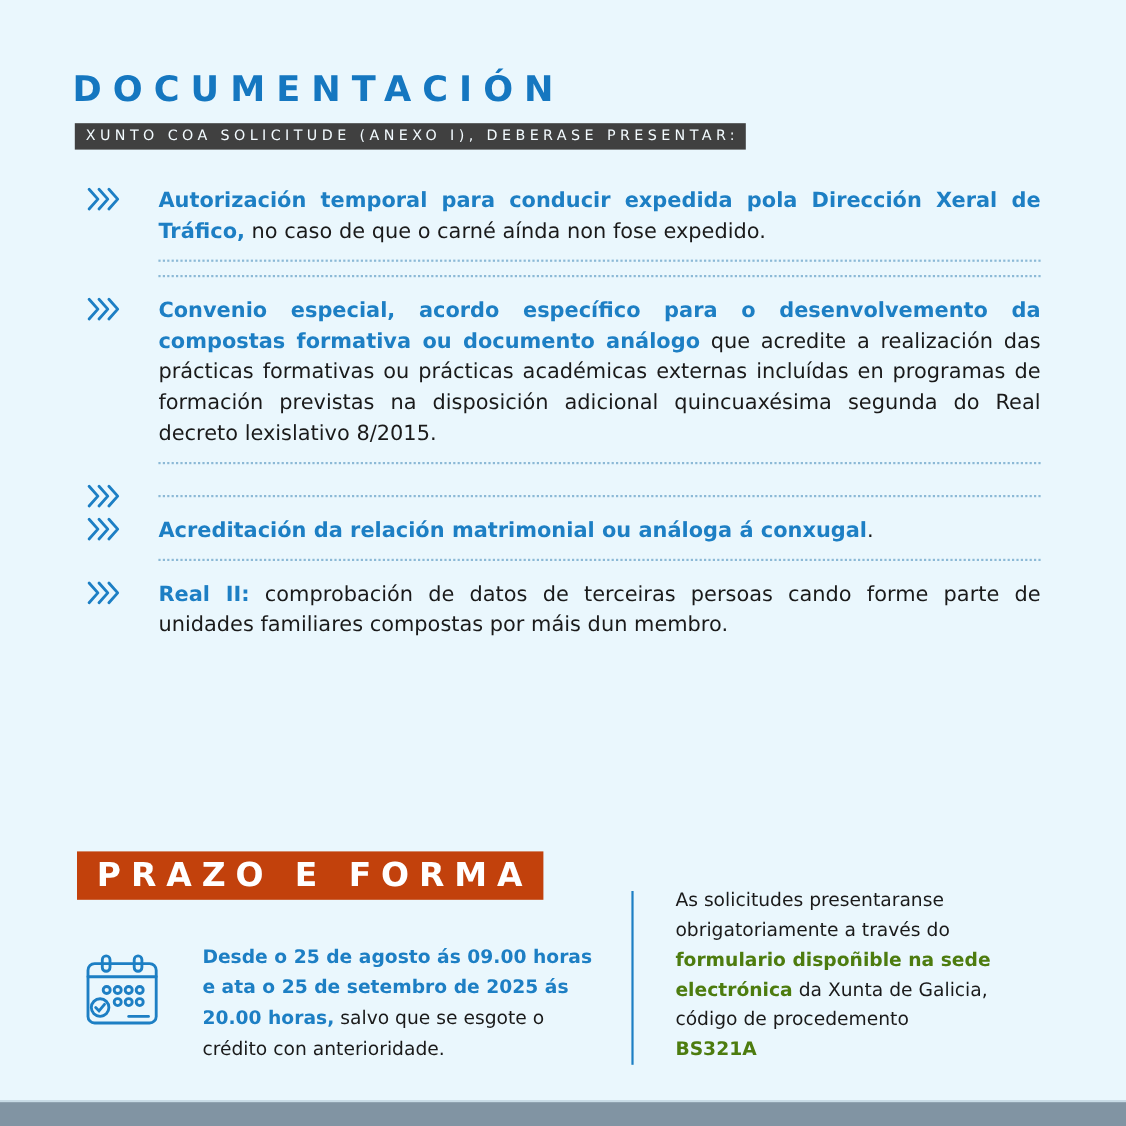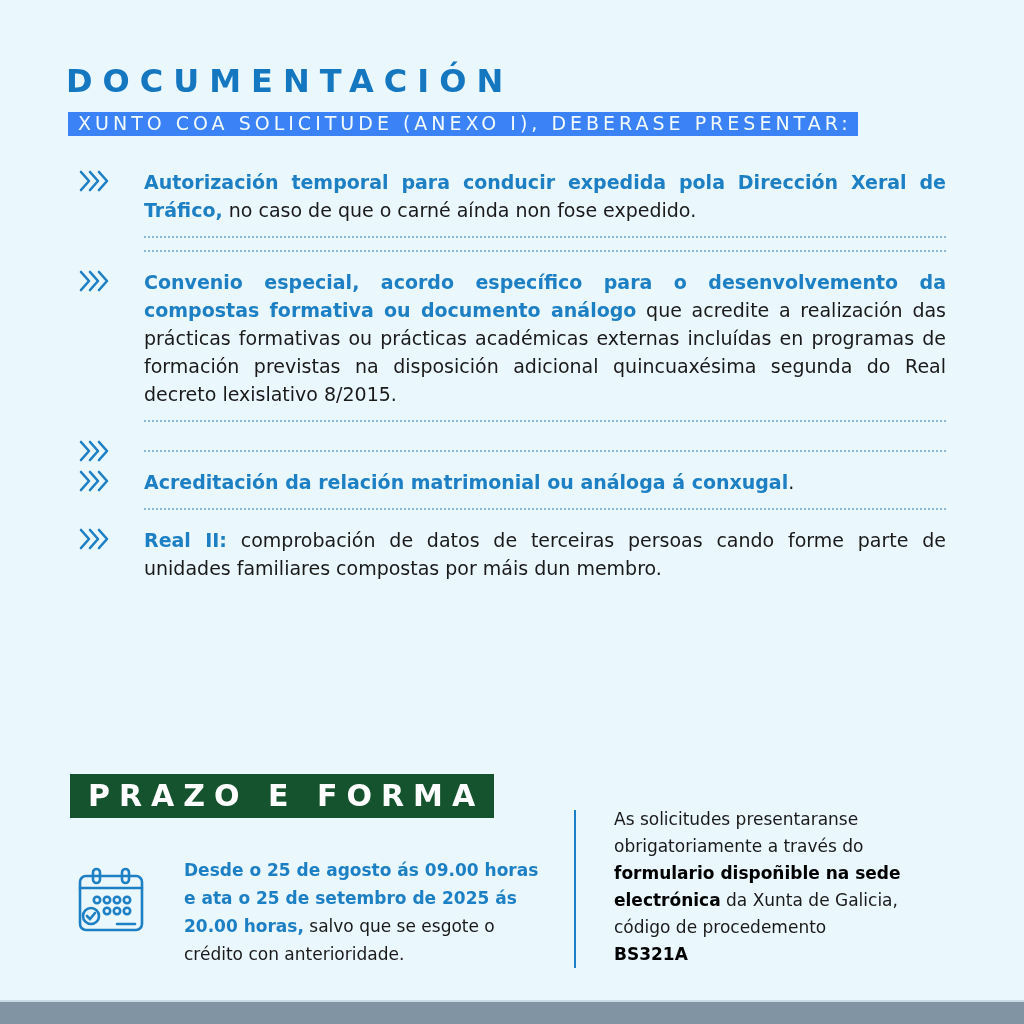--- a/index.html
+++ b/index.html
@@ -5,46 +5,46 @@
   html, body { margin:0; padding:0; }
   body {
     width:1024px; height:1024px; background:#eaf7fd; position:relative; overflow:hidden;
     font-family:"DejaVu Sans", sans-serif; color:#1a1a1a;
   }
   .title {
     position:absolute; left:66px; top:56px; font-size:32px; font-weight:bold;
     color:#1577c0; letter-spacing:10px; line-height:50px;
   }
   .subtitle {
-    position:absolute; left:68px; top:112px; background:#3b82f6; color:#f3fbff;
-    font-size:19px; letter-spacing:4px; padding:2px 6px 3px 10px; line-height:19px;
+    position:absolute; left:68px; top:112px; background:#404040; color:#f3fbff;
+    font-size:13px; letter-spacing:4px; padding:2px 6px 3px 10px; line-height:19px;
   }
   .items { position:absolute; left:78px; top:162px; width:868px; }
   .item { position:relative; padding:6px 0 0 66px; }
   .item .icon { position:absolute; left:0; top:6px; width:34px; height:26px; }
   .item p {
     margin:0; font-size:19px; line-height:28px; text-align:justify; color:#1a1a1a;
   }
   .item p .hl { color:#1d7fc4; font-weight:bold; }
   .sep { border-top:2px dotted #8cb9d6; margin:12px 0 10px 66px; }
   .prazo-title {
-    position:absolute; left:70px; top:774px; width:424px; height:44px; background:#14532d;
+    position:absolute; left:70px; top:774px; width:424px; height:44px; background:#c2410c;
     color:#fff; font-size:30px; font-weight:bold; letter-spacing:9px; line-height:44px;
     padding-left:18px; box-sizing:border-box;
   }
   .cal-icon { position:absolute; left:77px; top:866px; width:70px; height:68px; }
   .date-text {
     position:absolute; left:184px; top:856px; width:360px; font-size:17px; line-height:28px; color:#1a1a1a;
   }
   .date-text .hl { color:#1d7fc4; font-weight:bold; }
   .vline { position:absolute; left:574px; top:810px; width:2px; height:158px; background:#1d7fc4; }
   .form-text {
     position:absolute; left:614px; top:806px; width:340px; font-size:17px; line-height:27px; color:#1a1a1a;
   }
-  .form-text .hl { color:#000000; font-weight:bold; }
+  .form-text .hl { color:#4d7c0f; font-weight:bold; }
   .footer-bar { position:absolute; left:0; top:1000px; width:1024px; height:24px; background:#8194a3; border-top:2px solid #c8dbe6; }
 </style>
 </head>
 <body>
 
 <div class="title">DOCUMENTACIÓN</div>
 <div class="subtitle">XUNTO COA SOLICITUDE (ANEXO I), DEBERASE PRESENTAR:</div>
 
 <div class="items">
   <div class="item">

